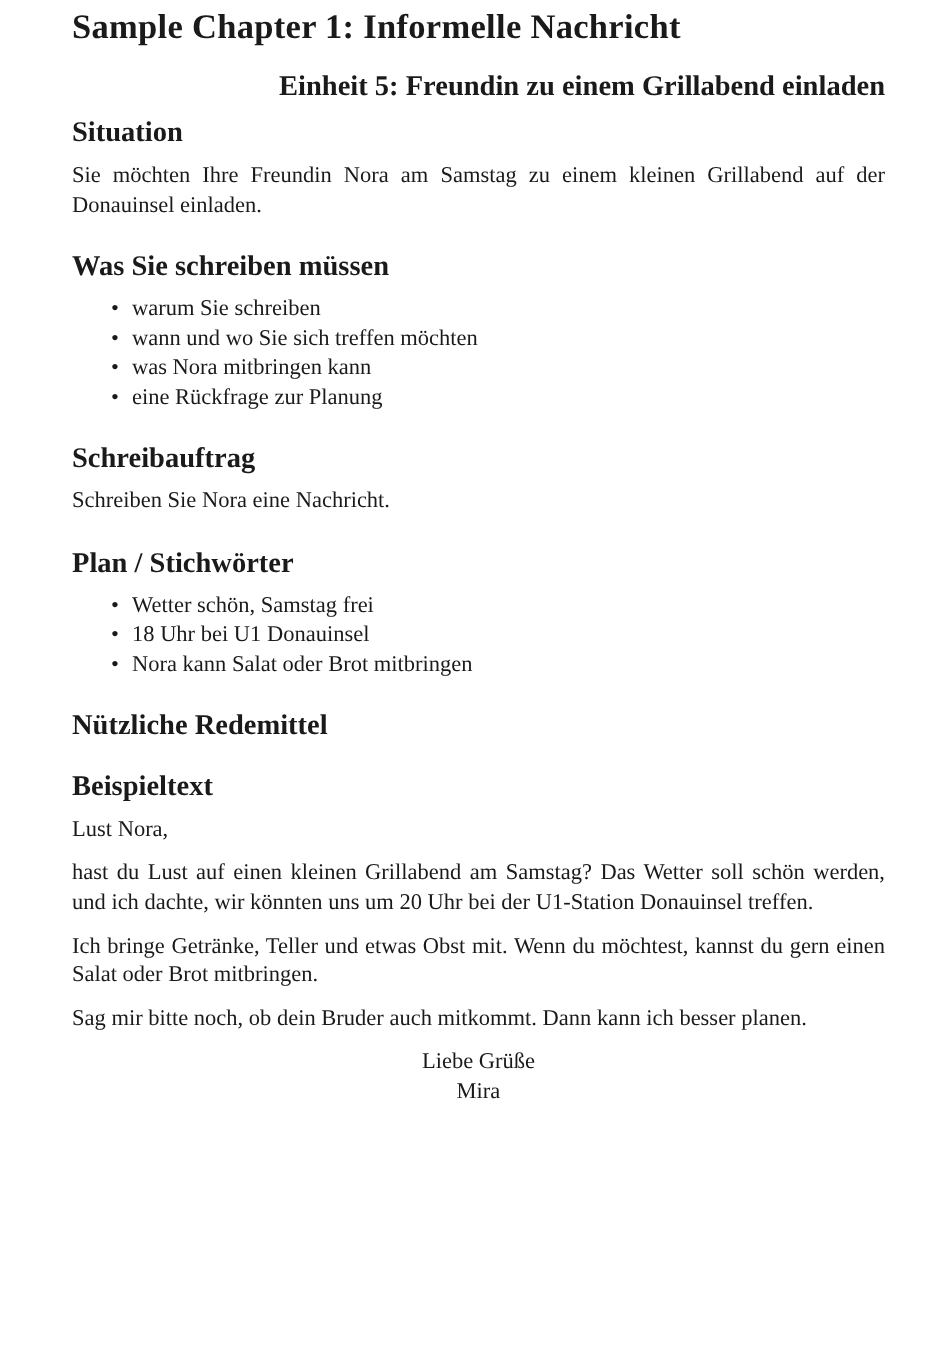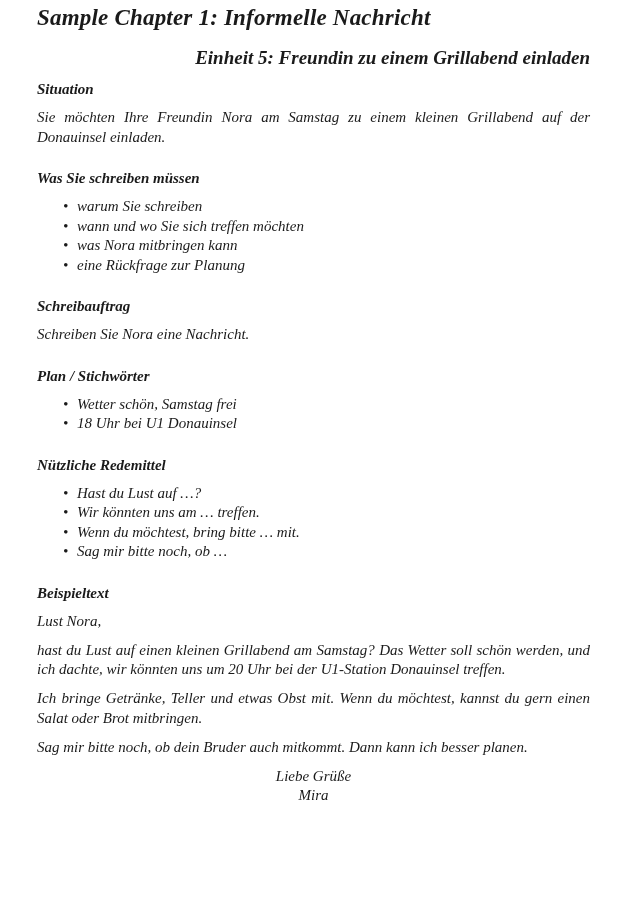--- a/index.html
+++ b/index.html
@@ -6,37 +6,37 @@
   body {
     width: 618px;
     height: 903px;
     background: #ffffff;
     color: #1a1a1a;
     font-family: "Liberation Serif", "DejaVu Serif", serif;
     font-size: 15px;
     line-height: 19.5px;
     overflow: hidden;
   }
-  .page { padding: 3px 28px 0 37px; font-style: italic; }
+  .page { padding: 3px 28px 0 48px; }
   h1 {
     font-size: 23px;
     line-height: 30px;
     margin: 0;
     font-weight: bold;
     letter-spacing: 0.2px;
   }
   h2 {
     font-size: 19px;
     line-height: 26px;
     margin: 12px 0 0 0;
     font-weight: bold;
     text-align: right;
   }
   .section h3 {
-    font-size: 15px;
+    font-size: 19px;
     line-height: 20px;
     margin: 21px 0 9px 0;
     font-weight: bold;
   }
   #sections .section:first-child h3 { margin-top: 8px; }
   .section p {
     margin: 0 0 9.5px 0;
     text-align: justify;
     hyphens: auto;
     -webkit-hyphens: auto;
@@ -80,30 +80,25 @@
       </div>
       <div class="section">
         <h3>Schreibauftrag</h3>
         <p>Schreiben Sie Nora eine Nachricht.</p>
       </div>
       <div class="section">
         <h3>Plan / Stichwörter</h3>
         <ul>
           <li>Wetter schön, Samstag frei</li>
           <li>18 Uhr bei U1 Donauinsel</li>
+          <li>Nora kann Salat oder Brot mitbringen</li>
         </ul>
       </div>
       <div class="section">
         <h3>Nützliche Redemittel</h3>
-        <ul>
-          <li>Hast du Lust auf …?</li>
-          <li>Wir könnten uns am … treffen.</li>
-          <li>Wenn du möchtest, bring bitte … mit.</li>
-          <li>Sag mir bitte noch, ob …</li>
-        </ul>
       </div>
       <div class="section">
         <h3>Beispieltext</h3>
         <p>Lust Nora,</p>
         <p>hast du Lust auf einen kleinen Grillabend am Samstag? Das Wetter soll schön werden, und ich dachte, wir könnten uns um 20 Uhr bei der U1-Station Donauinsel treffen.</p>
         <p>Ich bringe Getränke, Teller und etwas Obst mit. Wenn du möchtest, kannst du gern einen Salat oder Brot mitbringen.</p>
         <p>Sag mir bitte noch, ob dein Bruder auch mitkommt. Dann kann ich besser planen.</p>
         <p class="signature">Liebe Grüße<br>Mira</p>
       </div>
     </div>

